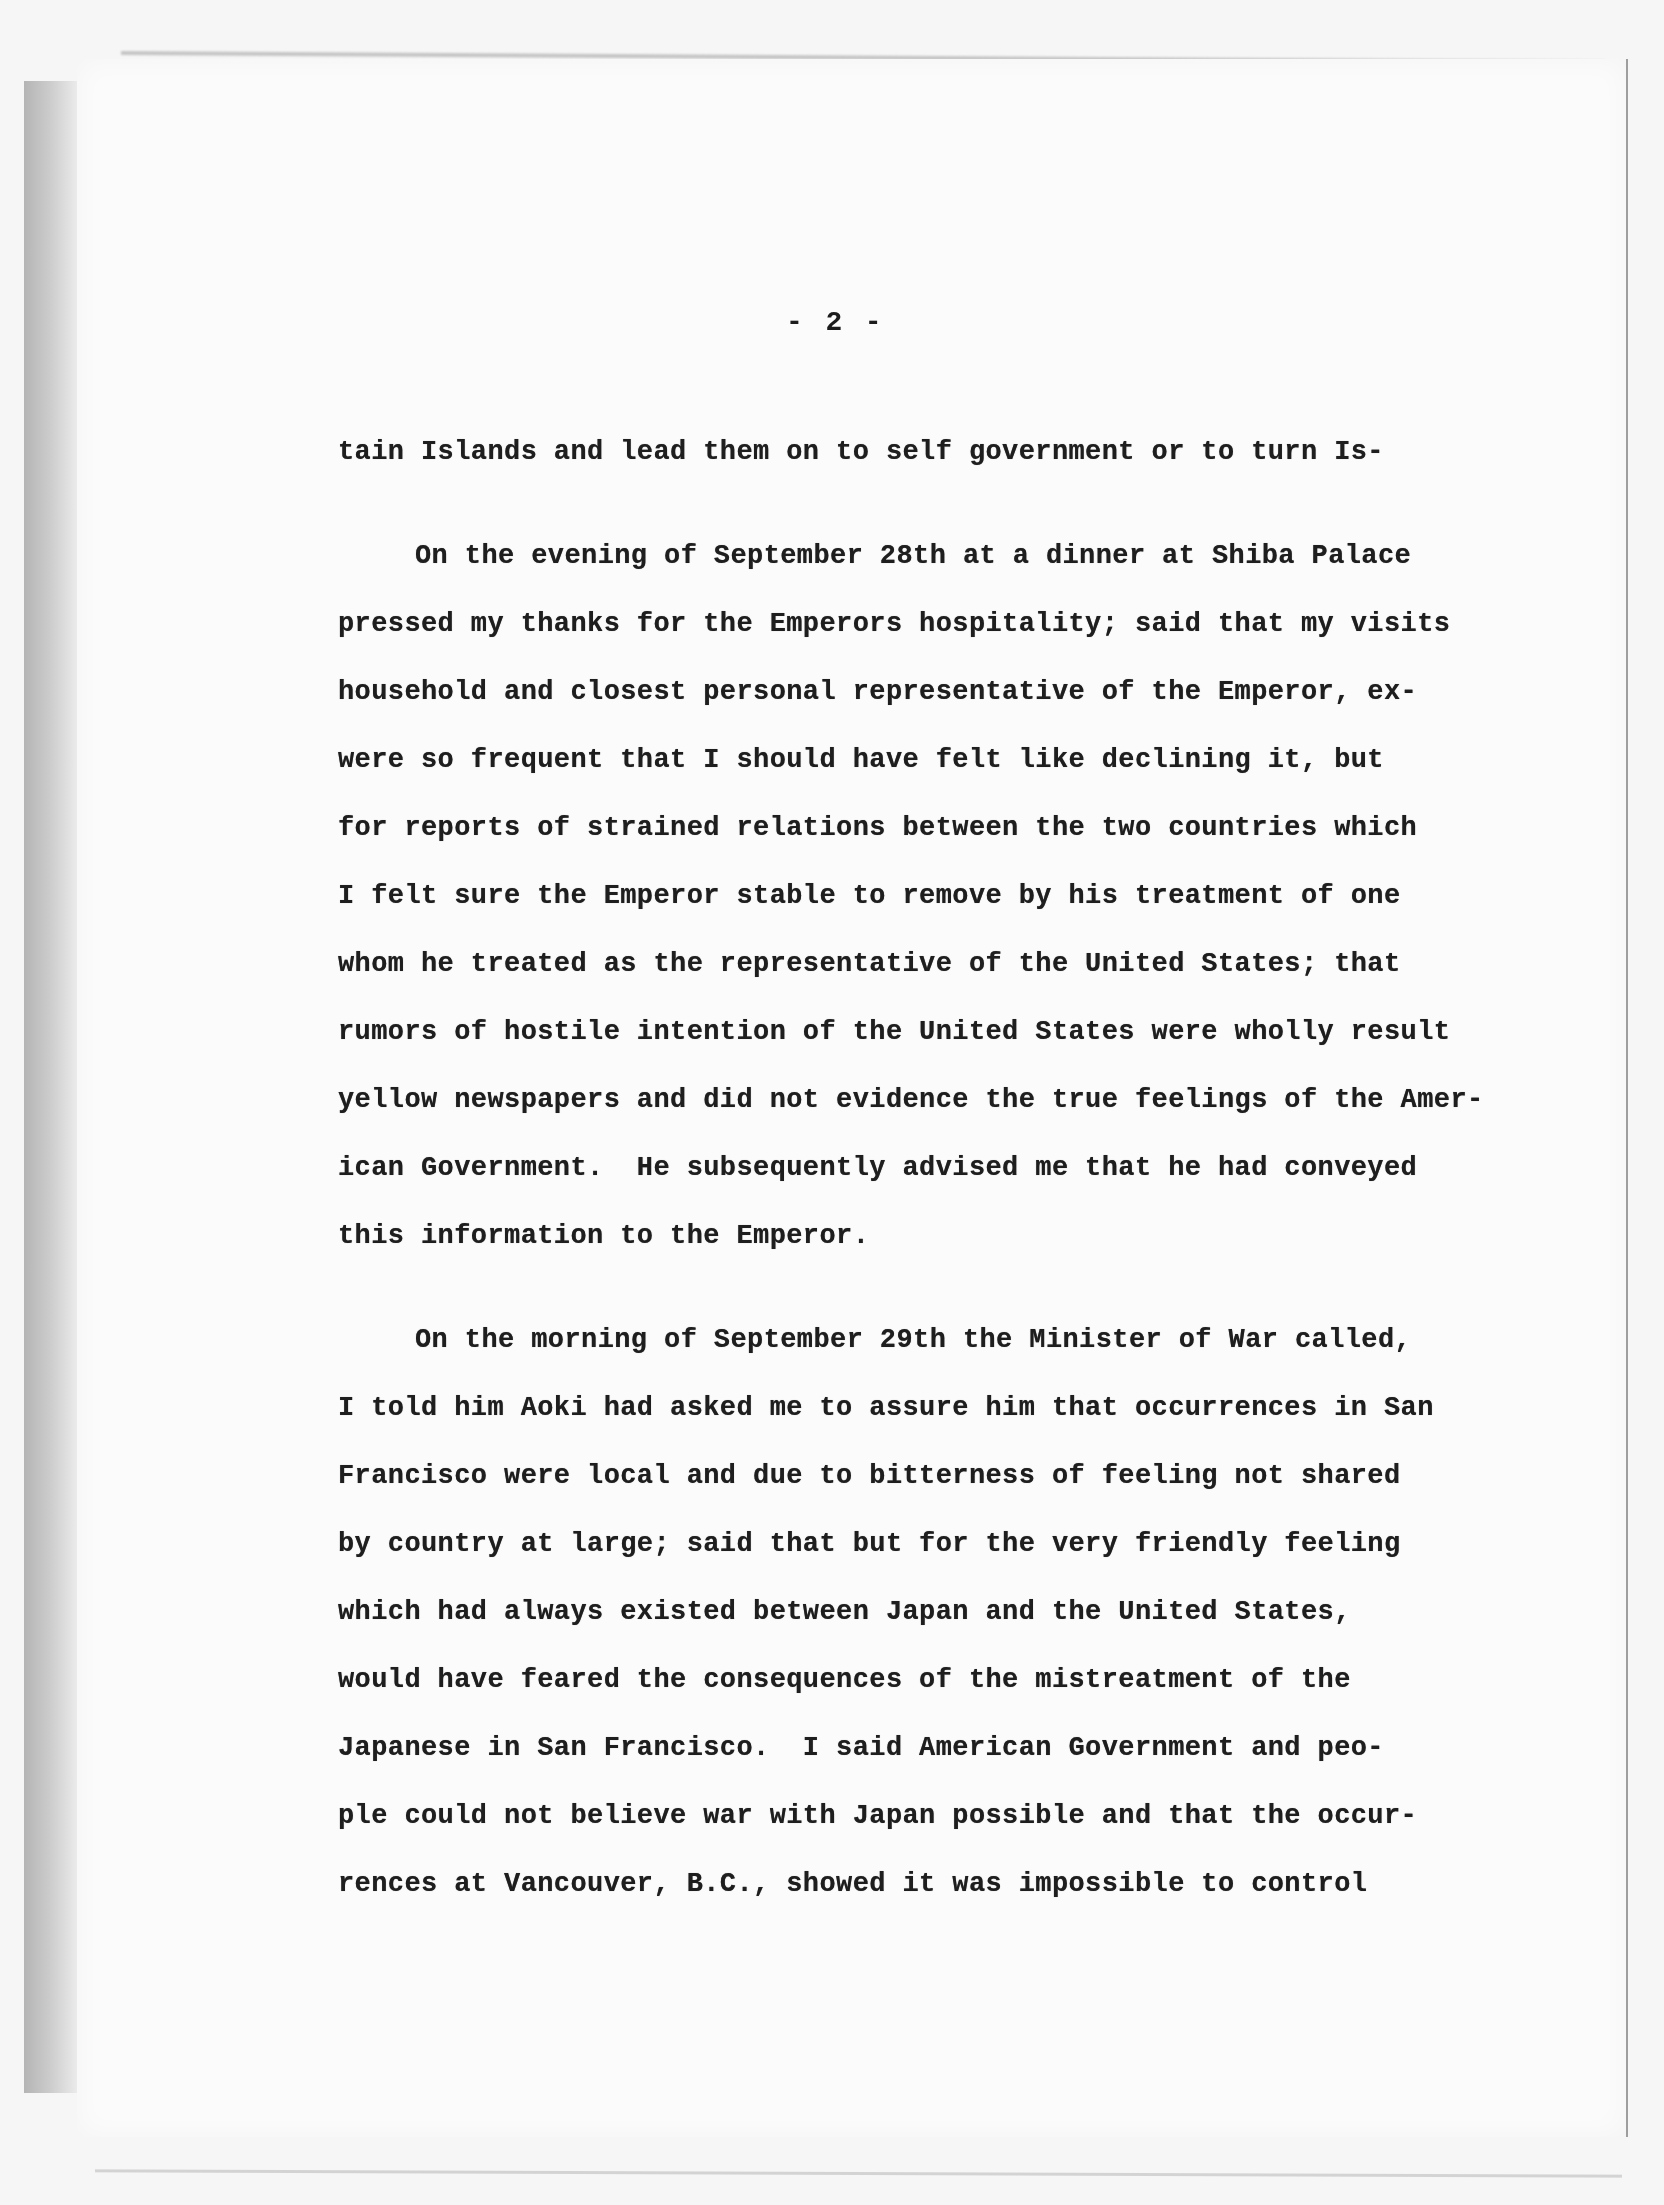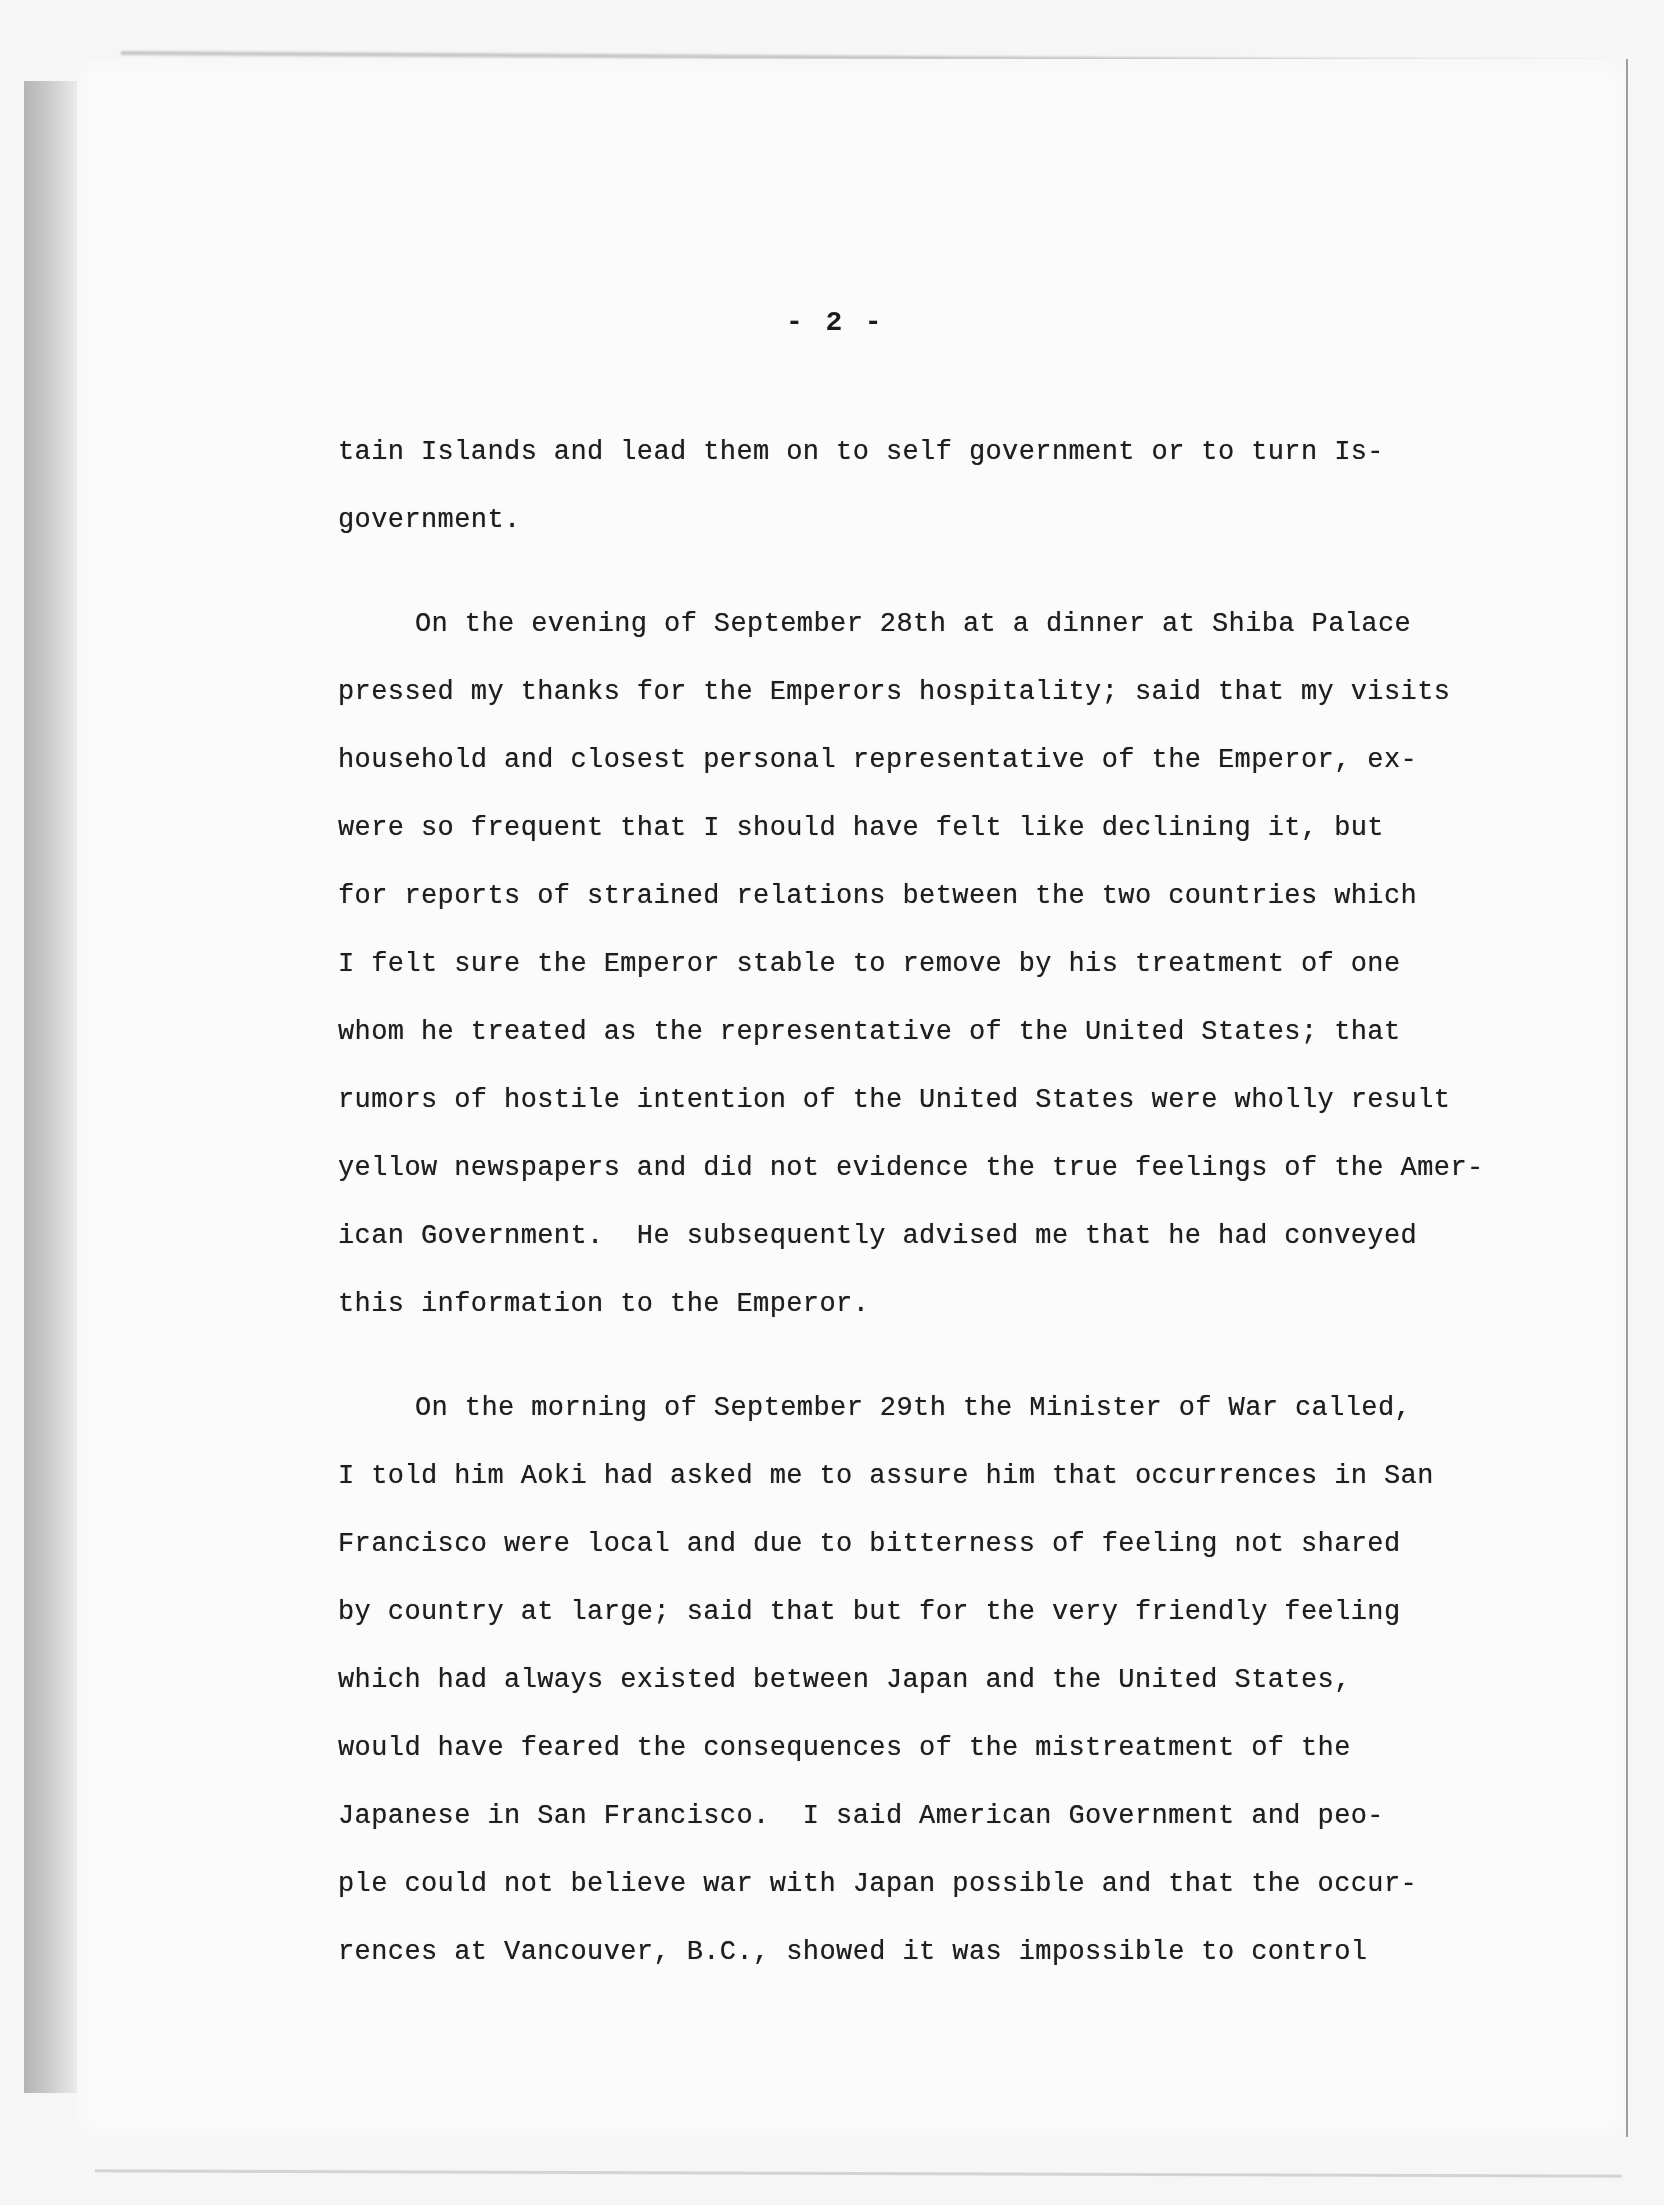--- a/index.html
+++ b/index.html
@@ -73,21 +73,21 @@
   .text-block {
     position: absolute;
     left: 338px;
     top: 430px;
     width: 1146px;
   }
   .line {
     height: 68px;
     line-height: 44px;
     font-size: 27px;
-    font-weight: normal;
+    font-weight: bold;
     color: #1e1e1e;
     white-space: pre;
     letter-spacing: 0.4px;
     text-shadow: 0 0 0.7px rgba(0,0,0,0.6);
   }
   .line.indent {
     padding-left: 77px;
     margin-top: 36px;
   }
 </style>
@@ -97,21 +97,20 @@
 <div class="scan-bg"></div>
 <div class="left-shadow"></div>
 <div class="top-edge"></div>
 <div class="sheet"></div>
 <div class="bottom-edge"></div>
 
 <div class="page-number">- 2 -</div>
 
 <div class="text-block">
   <div class="line">tain Islands and lead them on to self government or to turn Is-</div>
-  <div class="line">government.</div>
   <div class="line indent">On the evening of September 28th at a dinner at Shiba Palace</div>
   <div class="line">pressed my thanks for the Emperors hospitality; said that my visits</div>
   <div class="line">household and closest personal representative of the Emperor, ex-</div>
   <div class="line">were so frequent that I should have felt like declining it, but</div>
   <div class="line">for reports of strained relations between the two countries which</div>
   <div class="line">I felt sure the Emperor stable to remove by his treatment of one</div>
   <div class="line">whom he treated as the representative of the United States; that</div>
   <div class="line">rumors of hostile intention of the United States were wholly result</div>
   <div class="line">yellow newspapers and did not evidence the true feelings of the Amer-</div>
   <div class="line">ican Government.  He subsequently advised me that he had conveyed</div>

